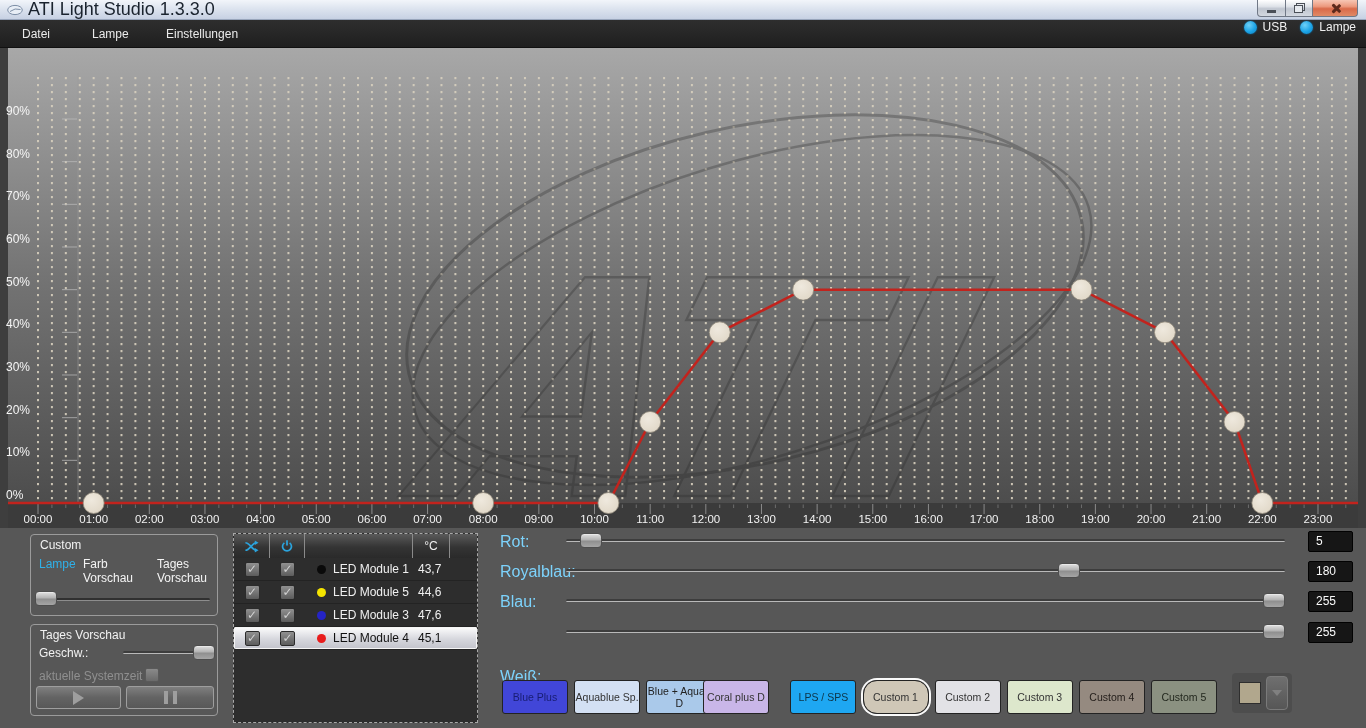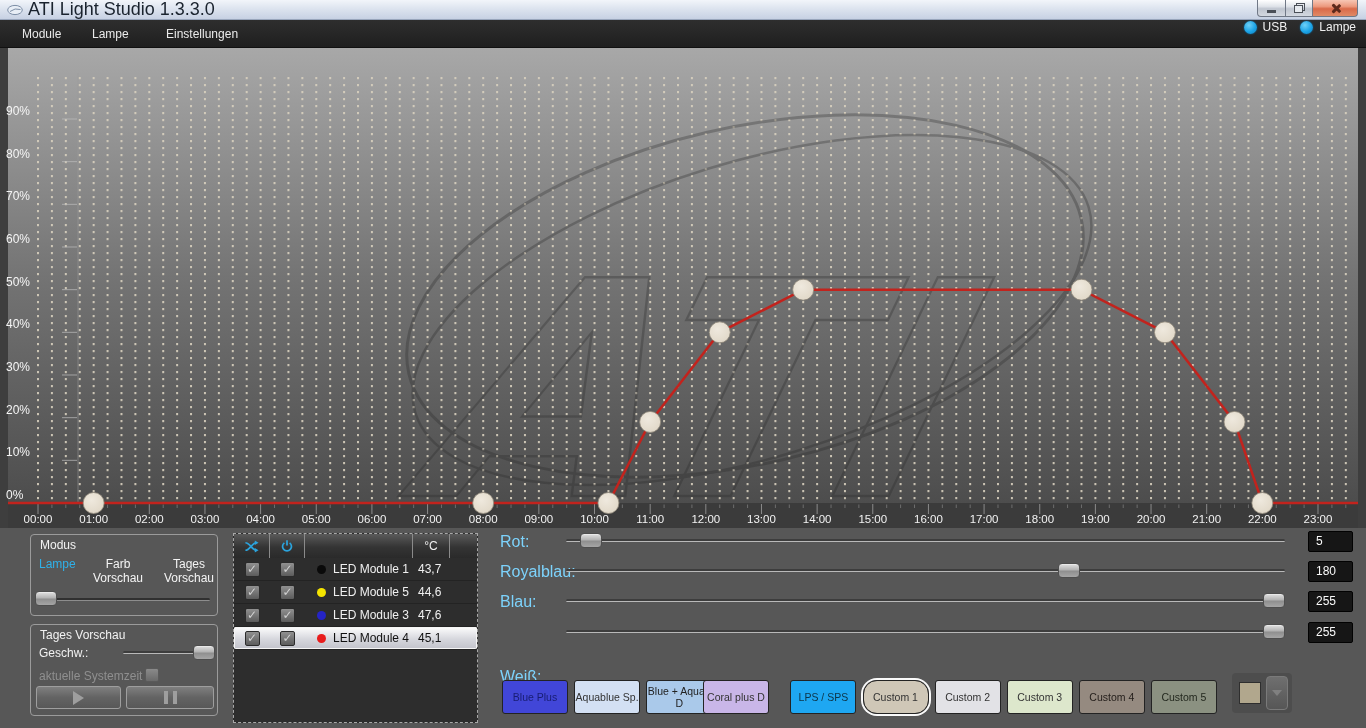--- a/index.html
+++ b/index.html
@@ -51,21 +51,21 @@
     background:radial-gradient(circle at 38% 32%, #6fd1f7, #1ba3e6 55%, #0e7cba); box-shadow:0 0 2px #0b6aa3; }
   .ind-label { font-size:12px; color:#f0f0f0; }
   
   .chart-wrap { position:absolute; top:48px; left:0; width:1366px; height:480px; }
   
   .bottom { position:absolute; top:528px; left:0; width:1366px; height:200px; background:#575757; }
   .groupbox { position:absolute; border:1px solid #9b9b9b; border-radius:4px; }
   .gb-title { position:absolute; top:3px; left:9px; font-size:12px; color:#f2f2f2; }
   .mode-option { position:absolute; font-size:12px; color:#f4f4f4; line-height:14px; cursor:default; }
   .mode-option.active { color:#2fb0e8; }
-  .mode-option.center { text-align:center; }
+  .mode-option.center { text-align:left; }
   .hslider-track { position:absolute; height:3px; background:#b9b9b9; border-top:2px solid #3d3d3d; border-radius:2px; }
   .hslider-track.dark { background:#303030; border-top:none; border-bottom:1px solid #8d8d8d; }
   .hslider-handle { position:absolute; width:22px; height:15px; border:1px solid #4e4e4e; border-radius:4px;
     background:linear-gradient(#e2e2e2,#b3b3b3 45%,#8f8f8f 55%,#a5a5a5); box-shadow:inset 0 1px 0 #fff5; }
   .dim-label { position:absolute; font-size:12px; color:#8f8f8f; }
   .dim-checkbox { position:absolute; width:14px; height:14px; background:linear-gradient(#8a8a8a,#6a6a6a); border:1px solid #5a5a5a; border-radius:2px; }
   .media-btn { position:absolute; height:23px; border:1px solid #9e9e9e; border-radius:3px;
     background:linear-gradient(#7f7f7f,#636363 50%,#585858); display:flex; align-items:center; justify-content:center; }
   .play-tri { width:0; height:0; border-left:11px solid #9e9e9e; border-top:7px solid transparent; border-bottom:7px solid transparent; }
   .pause-bars { display:flex; gap:5px; }
@@ -134,21 +134,21 @@
     <div class="indicators">
         <div class="indicator">
           <span class="ind-light"></span>
           <span class="ind-label">USB</span>
         </div>
         <div class="indicator">
           <span class="ind-light"></span>
           <span class="ind-label">Lampe</span>
         </div>
       </div>
-  <div class="menu-item" style="left: 22px;">Module</div>
+  <div class="menu-item" style="left: 22px;">Datei</div>
       <div class="menu-item" style="left: 92px;">Lampe</div>
       <div class="menu-item" style="left: 166px;">Einstellungen</div>
     </div>
 
   <div class="chart-wrap"><svg width="1366" height="480" viewBox="0 0 1366 480">
   <defs>
     <linearGradient id="g1" x1="0" y1="0" x2="0" y2="1">
       <stop offset="0" stop-color="#a8a8a8"></stop>
             <stop offset="0.5" stop-color="#747474"></stop>
             <stop offset="1" stop-color="#4d4d4d"></stop>
@@ -319,21 +319,21 @@
         <circle cx="803.215" cy="241.665" r="10.5" fill="url(#pg)" stroke="#8f887a" stroke-width="0.8"></circle>
         <circle cx="1081.475" cy="241.665" r="10.5" fill="url(#pg)" stroke="#8f887a" stroke-width="0.8"></circle>
         <circle cx="1164.953" cy="284.332" r="10.5" fill="url(#pg)" stroke="#8f887a" stroke-width="0.8"></circle>
         <circle cx="1234.518" cy="373.9327" r="10.5" fill="url(#pg)" stroke="#8f887a" stroke-width="0.8"></circle>
         <circle cx="1262.344" cy="455" r="10.5" fill="url(#pg)" stroke="#8f887a" stroke-width="0.8"></circle>
       </svg></div>
 
   <div class="bottom">
 
     <div class="groupbox" style="left:30px; top:6px; width:188px; height:82px;">
-      <span class="gb-title">Modus</span>
+      <span class="gb-title">Custom</span>
       <div>
           <div class="mode-option active" style="left: 8px; top: 22px;">Lampe</div>
           <div class="mode-option center" style="left: 52px; top: 22px; width: 70px;">Farb Vorschau</div>
           <div class="mode-option center" style="left: 126px; top: 22px; width: 64px;">Tages Vorschau</div>
         </div>
       <div class="hslider-track dark" style="left:7px; top:63px; width:172px;"></div>
       <div class="hslider-handle" style="left:4px; top:56px;"></div>
     </div>
 
     <div class="groupbox" style="left:30px; top:96px; width:188px; height:92px;">

